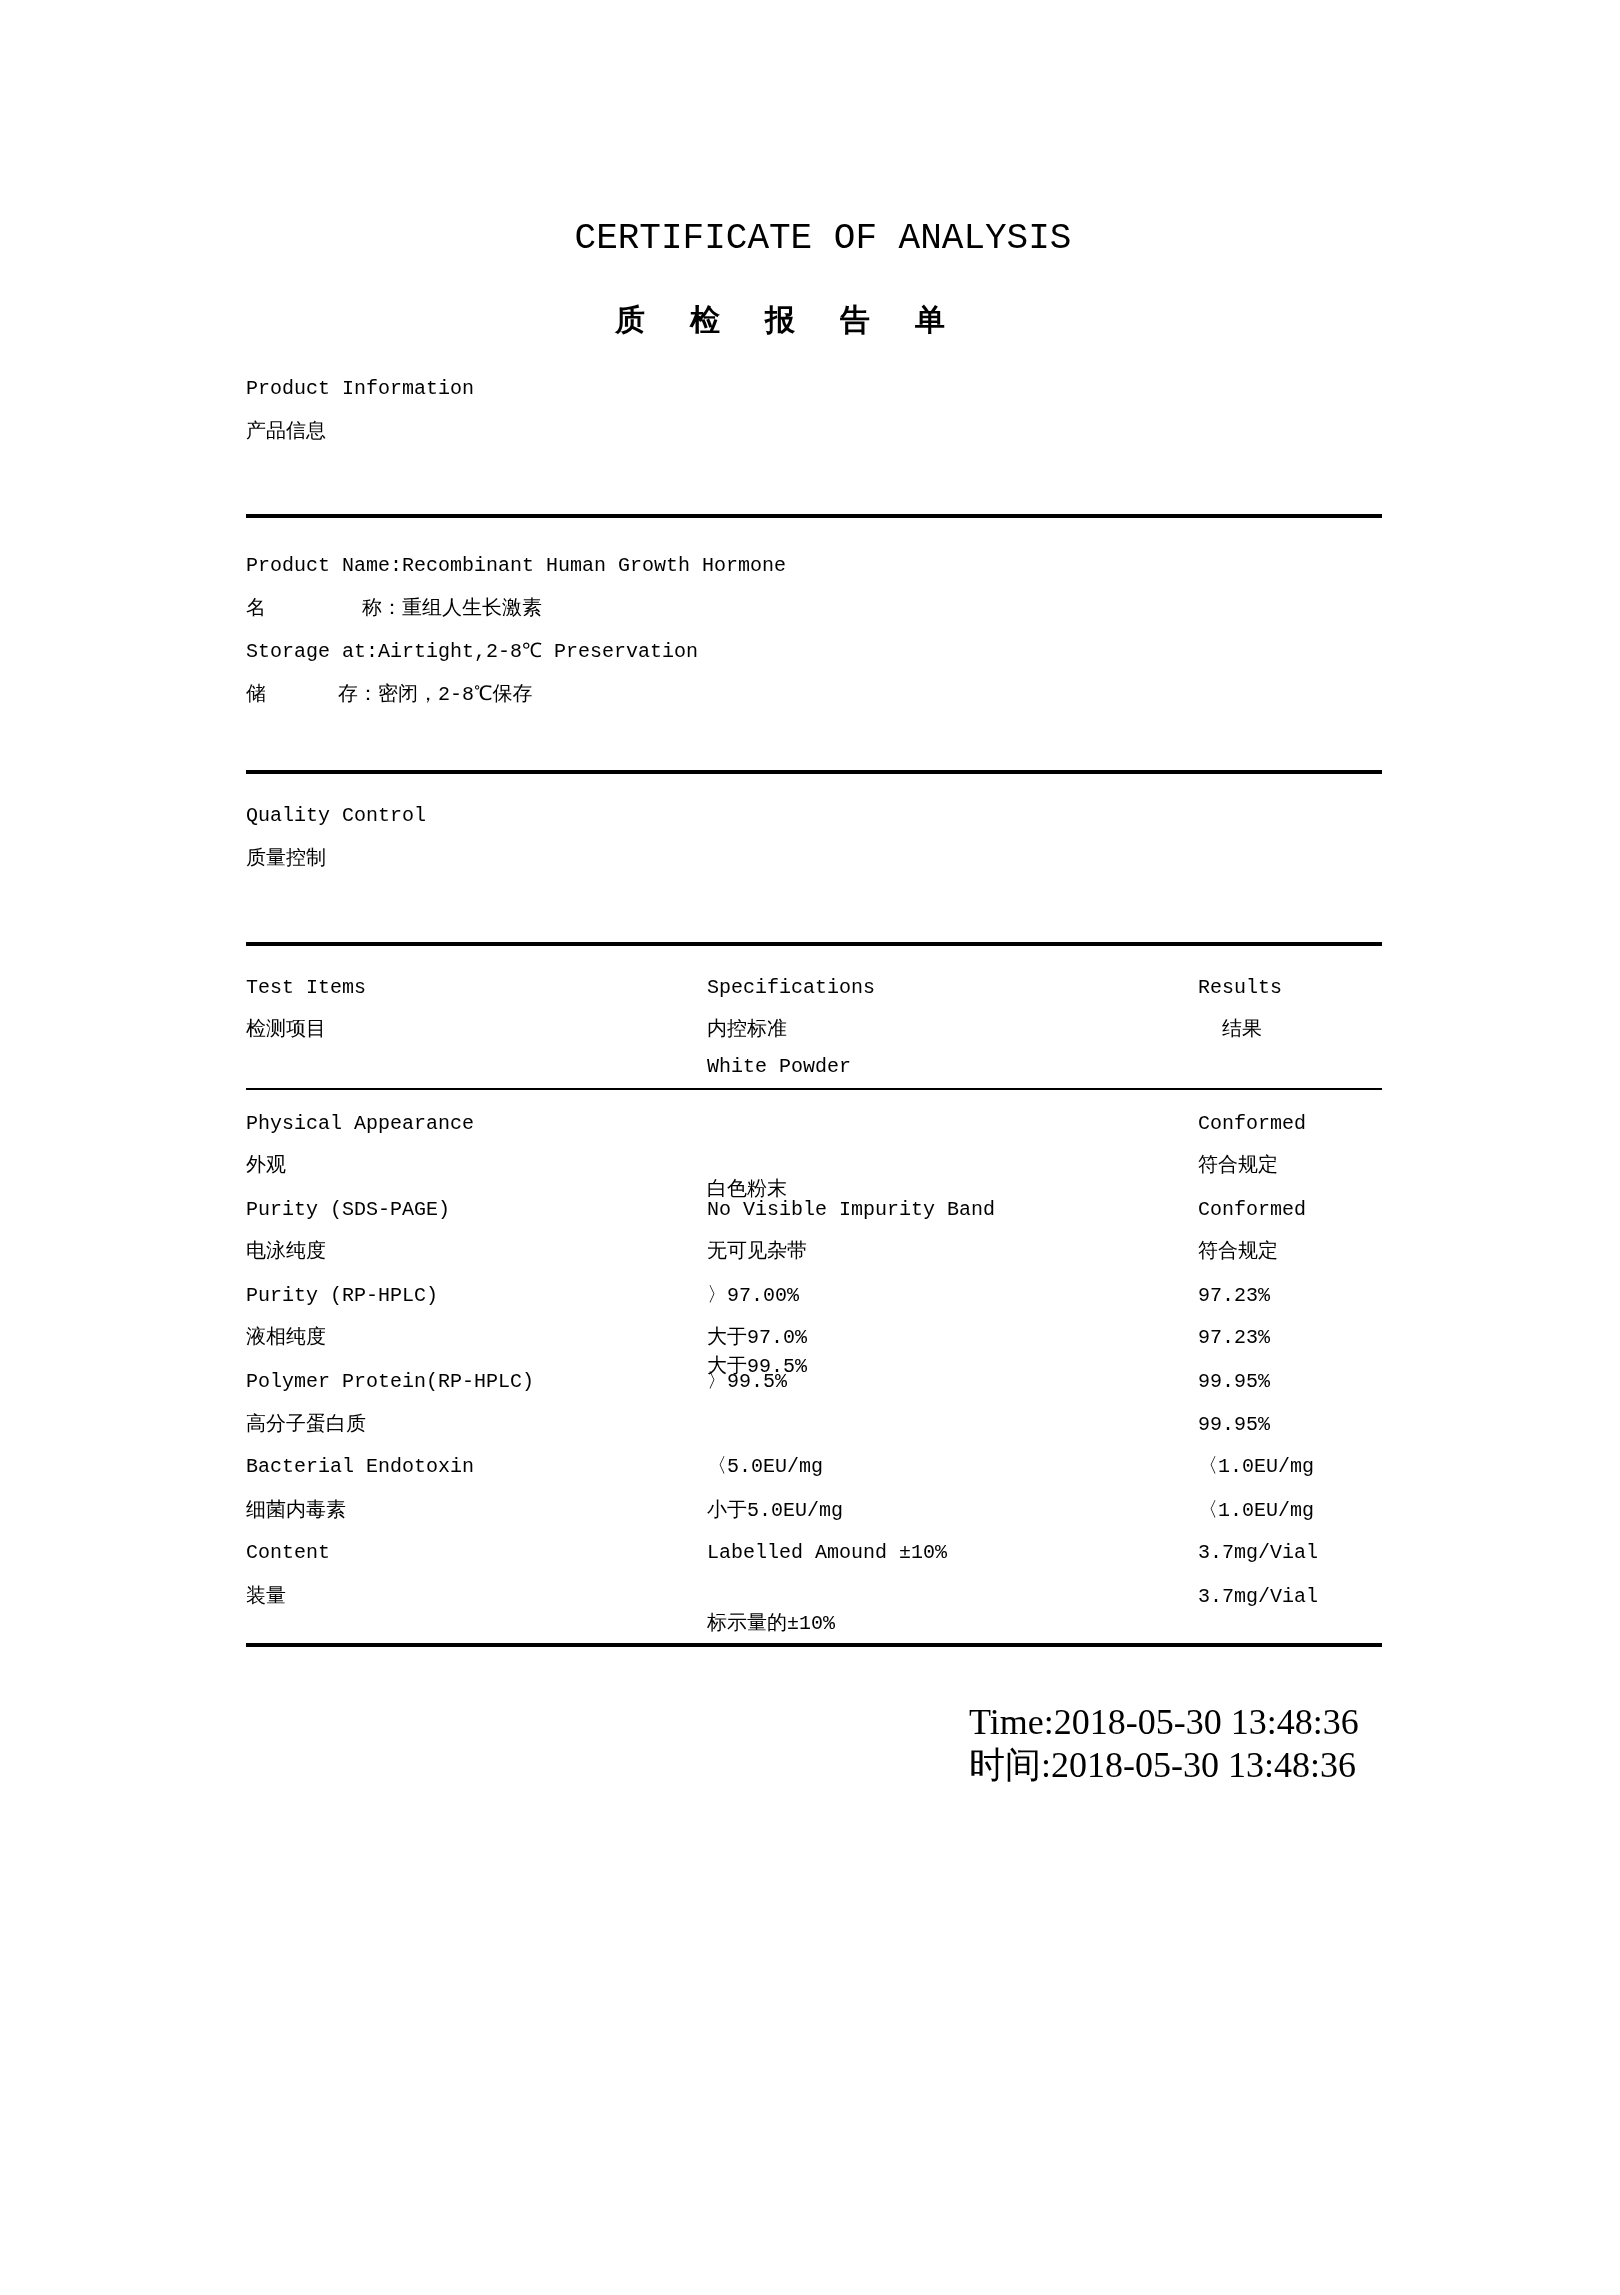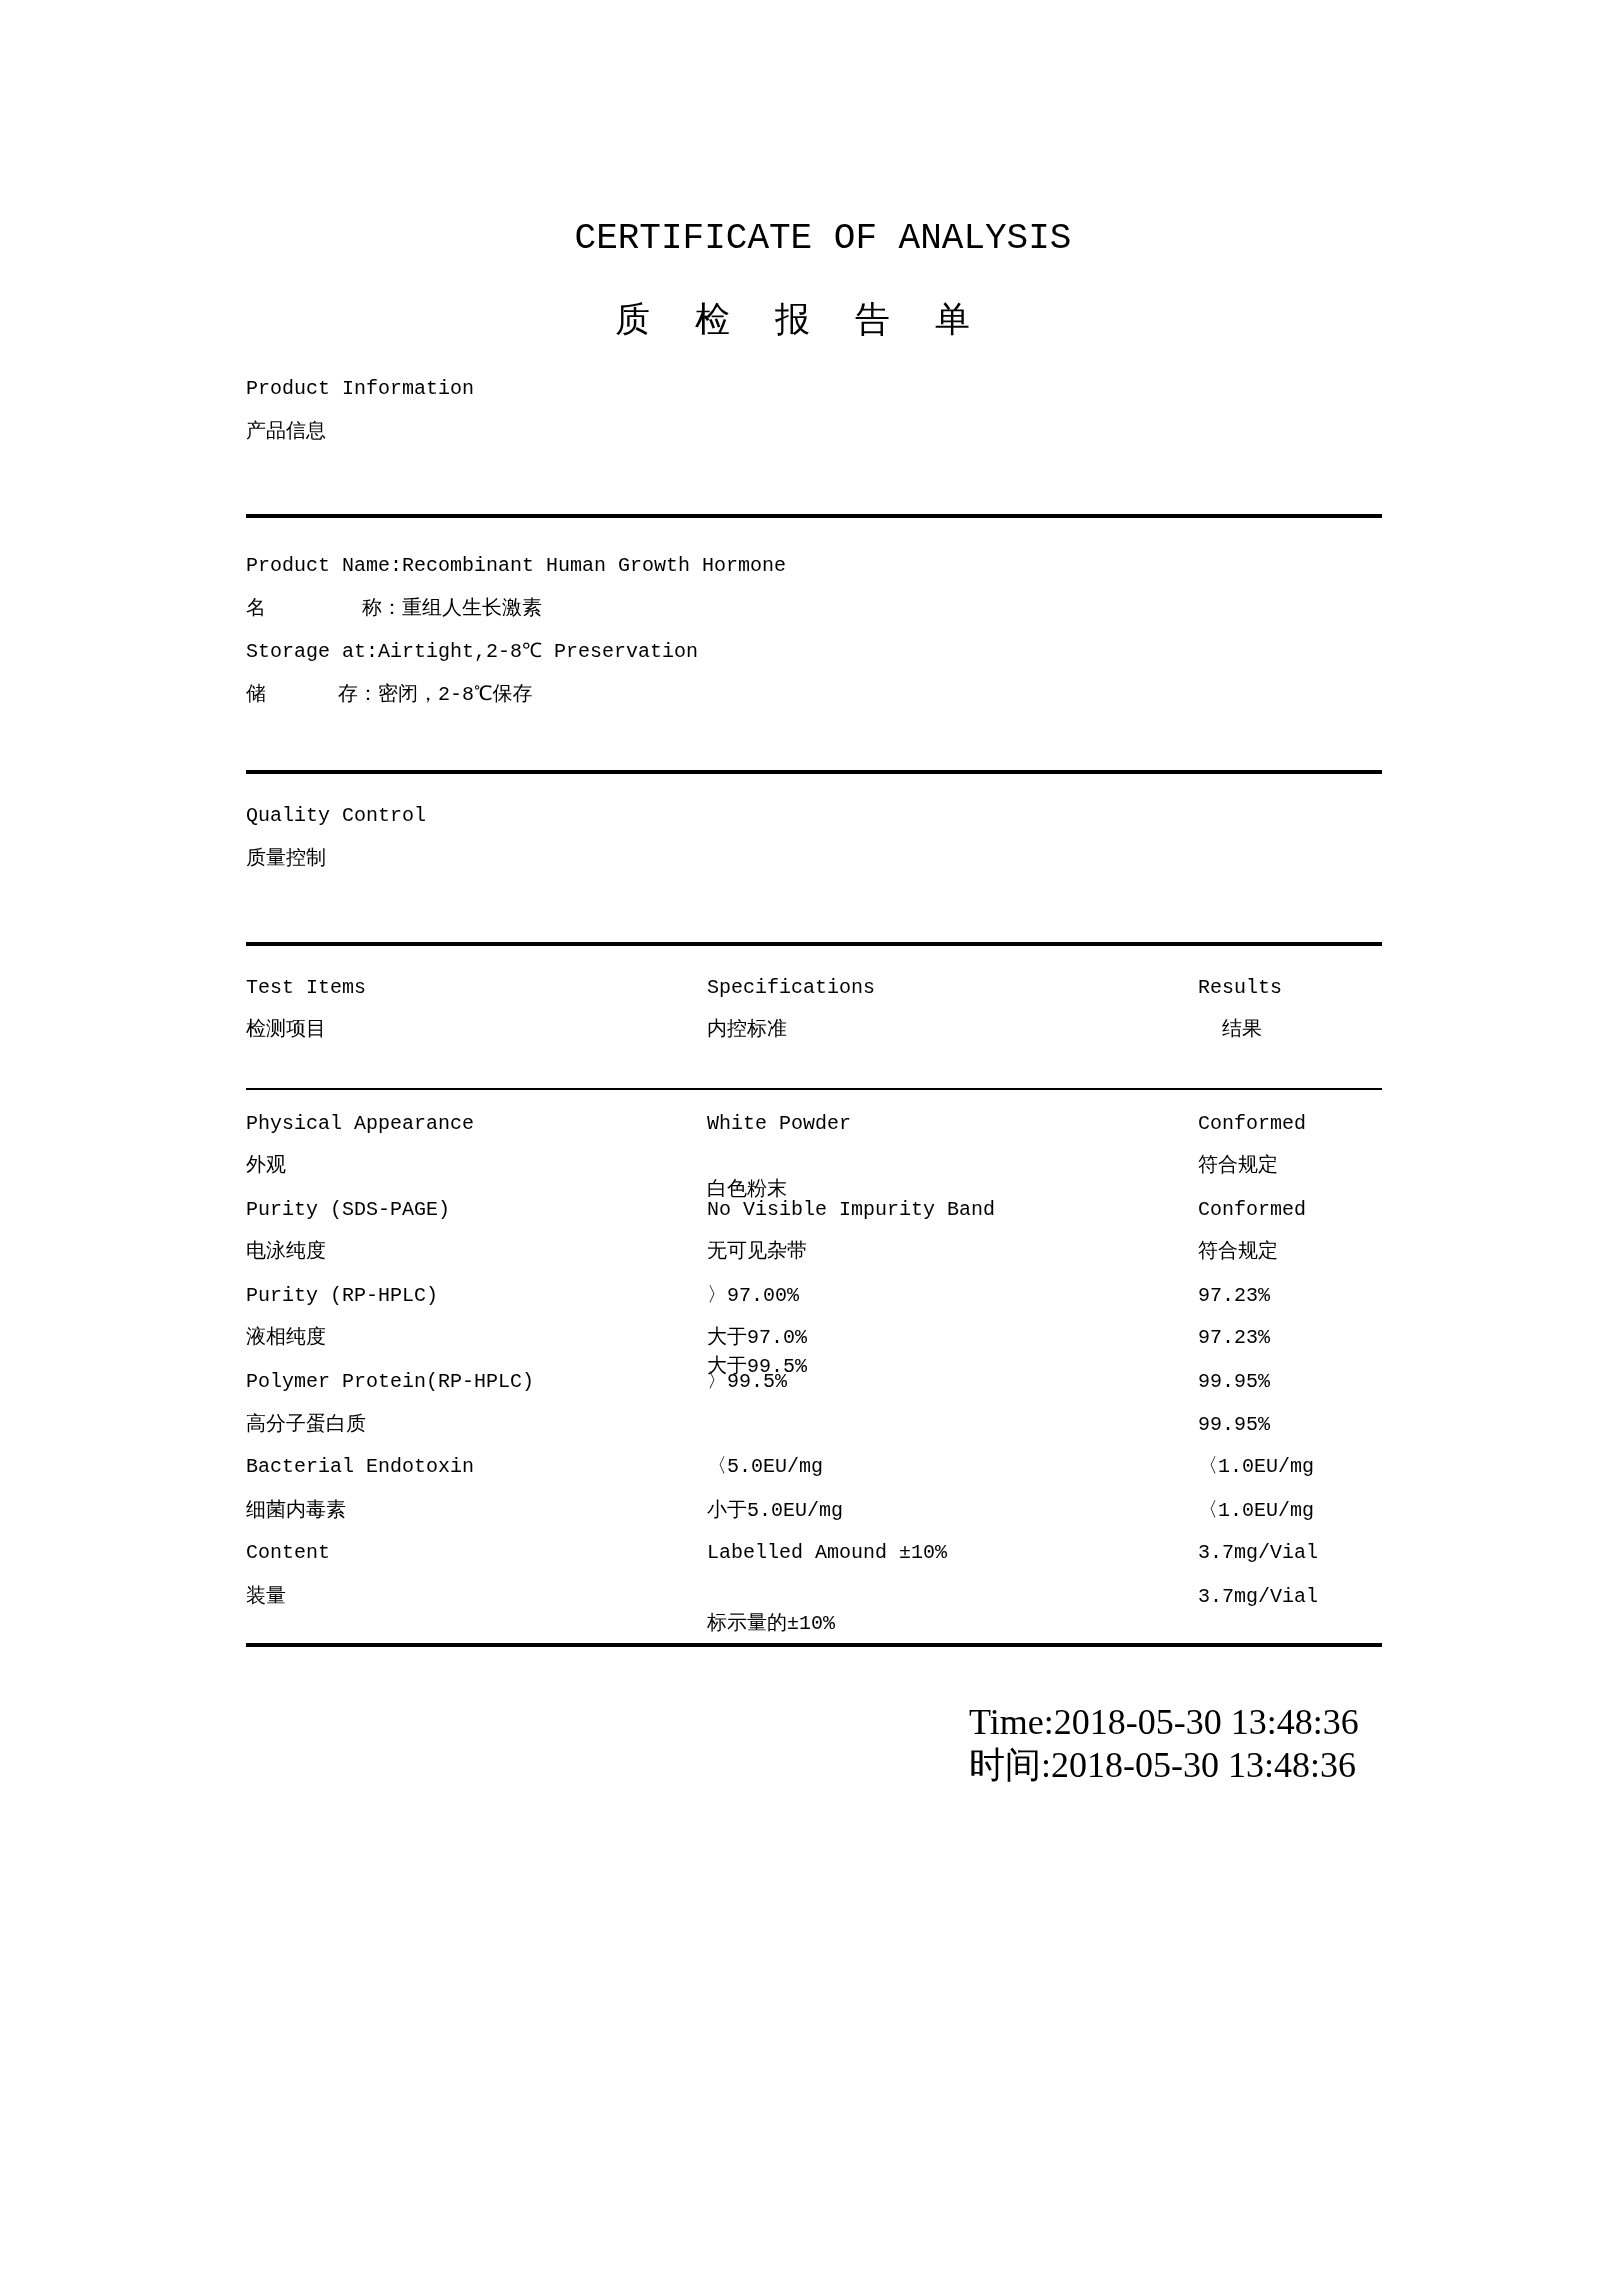--- a/index.html
+++ b/index.html
@@ -4,21 +4,21 @@
 <style>
   html, body { margin: 0; padding: 0; background: #ffffff; }
   body { width: 1621px; height: 2295px; position: relative; overflow: hidden; color: #000000;
          font-family: "Liberation Mono", "DejaVu Sans Mono", monospace; }
   .abs { position: absolute; white-space: pre; }
   .txt { font-size: 20px; line-height: 43px; height: 43px; }
   .rule { position: absolute; left: 246px; width: 1136px; background: #000000; }
   .rule.thick { height: 4.4px; }
   .rule.thin { height: 1.8px; }
   .title-en { font-size: 36px; line-height: 50px; letter-spacing: 0px; left: 0; width: 1646px; text-align: center; top: 214px; }
-  .title-cn { font-size: 35px; line-height: 53px; top: 296px; left: 615px; letter-spacing: 45px; }
+  .title-cn { font-size: 30px; line-height: 53px; top: 296px; left: 615px; letter-spacing: 45px; font-weight: bold; }
   .col1 { left: 246px; }
   .col2 { left: 707px; }
   .col3 { left: 1198px; }
   .time { left: 969px; font-family: "Liberation Serif", "DejaVu Serif", serif; font-size: 36px; }
 </style>
 </head>
 <body>
 
 <div class="abs title-en">CERTIFICATE OF ANALYSIS</div>
 <div class="abs title-cn">质检报告单</div>
@@ -45,21 +45,21 @@
 <div class="abs txt col2" style="top:966px;">Specifications</div>
 <div class="abs txt col2" style="top:1008px;">内控标准</div>
 <div class="abs txt col3" style="top:966px;">Results</div>
 <div class="abs txt col3" style="top:1008px;">  结果</div>
 
 <div class="rule thin" style="top:1088px;"></div>
 
 <div>
   <div>
     <div class="abs txt col1" style="top:1102px;">Physical Appearance</div>
-    <div class="abs txt col2" style="top:1102px;text-align:center;">White Powder</div>
+    <div class="abs txt col2" style="top:1045px;text-align:center;">White Powder</div>
     <div class="abs txt col3" style="top:1102px;">Conformed</div>
   </div>
   <div>
     <div class="abs txt col1" style="top:1144px;">外观</div>
     <div class="abs txt col2" style="top:1168px;">白色粉末</div>
     <div class="abs txt col3" style="top:1144px;">符合规定</div>
   </div>
   <div>
     <div class="abs txt col1" style="top:1188px;">Purity (SDS-PAGE)</div>
     <div class="abs txt col2" style="top:1188px;">No Visible Impurity Band</div>

